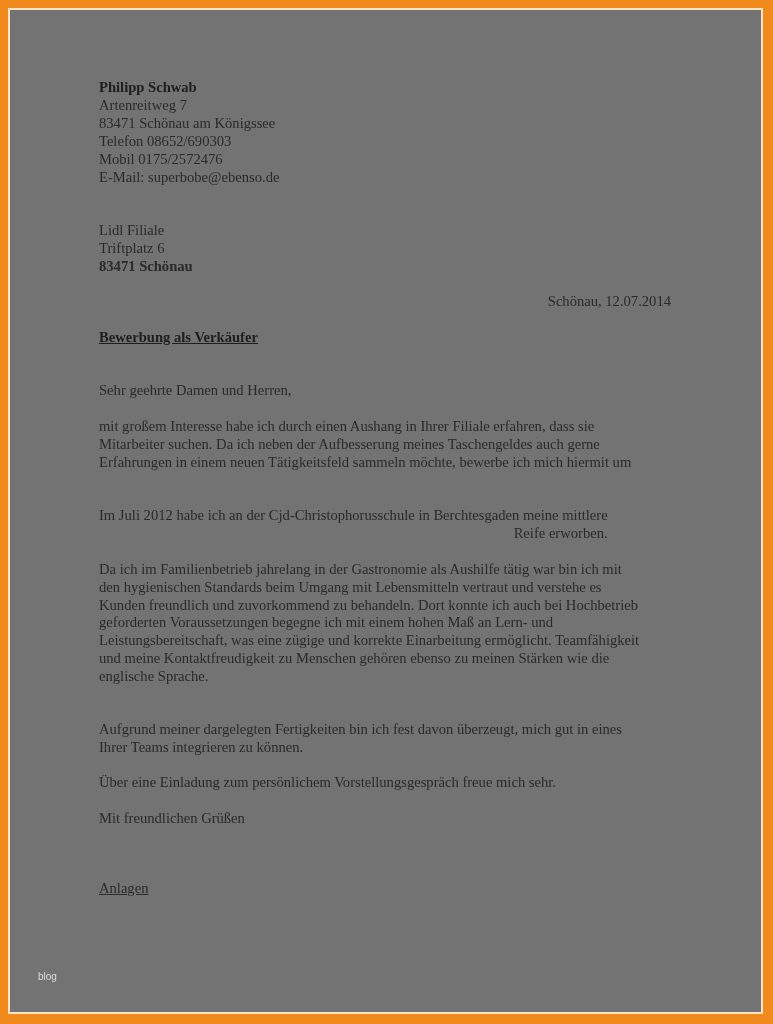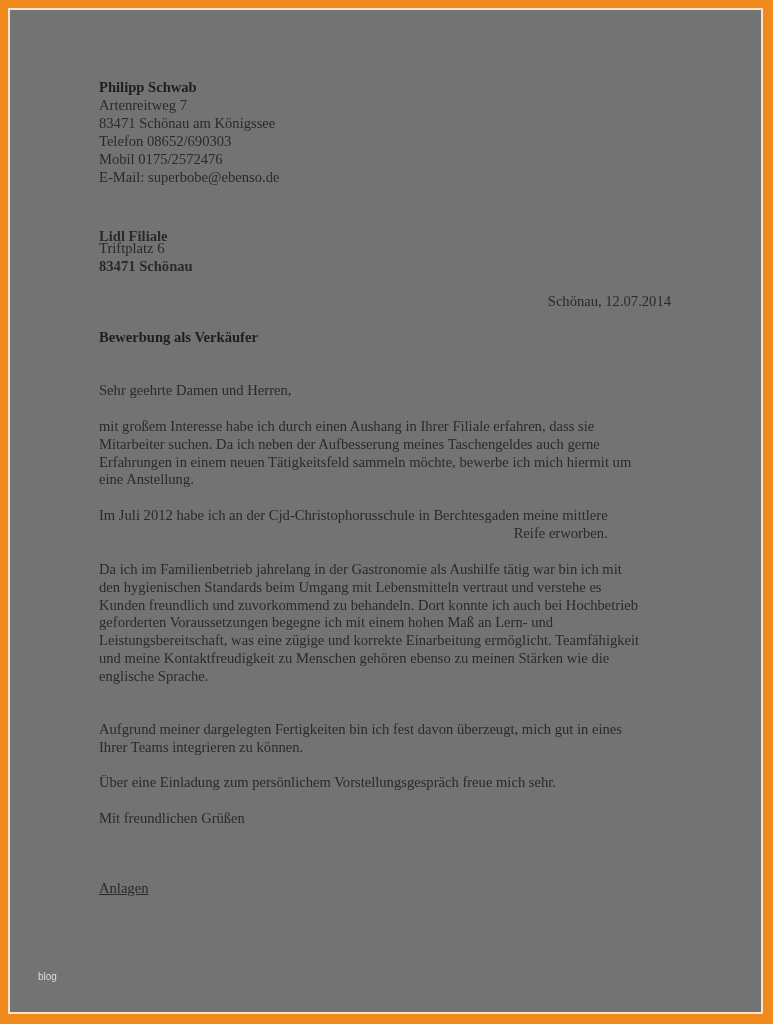--- a/index.html
+++ b/index.html
@@ -56,35 +56,34 @@
 
 <div class="page">
 
   <div class="txt bold" style="top:71px;">Philipp Schwab</div>
   <div class="txt" style="top:89px;">Artenreitweg 7</div>
   <div class="txt" style="top:107px;">83471 Schönau am Königssee</div>
   <div class="txt" style="top:125px;">Telefon 08652/690303</div>
   <div class="txt" style="top:143px;">Mobil 0175/2572476</div>
   <div class="txt" style="top:161px;">E-Mail: superbobe@ebenso.de</div>
 
-  <div class="txt" style="top:220px;font-weight:bold;">Lidl Filiale</div>
+  <div class="txt" style="top:214px;">Lidl Filiale</div>
   <div class="txt" style="top:232px;">Triftplatz 6</div>
   <div class="txt" style="top:250px;font-weight:bold;">83471 Schönau</div>
 
   <div class="right" style="top:285px;">Schönau, 12.07.2014</div>
 
-  <div class="txt bold" style="top:321px;">Bewerbung als Verkäufer</div>
+  <div class="txt bold" style="top:321px;text-decoration:underline;">Bewerbung als Verkäufer</div>
 
   <div class="txt" style="top:374px;">Sehr geehrte Damen und Herren,</div>
 
   <div class="txt para" style="top:410px;">
     <div>mit großem Interesse habe ich durch einen Aushang in Ihrer Filiale erfahren, dass sie</div>
     <div>Mitarbeiter suchen. Da ich neben der Aufbesserung meines Taschengeldes auch gerne</div>
     <div>Erfahrungen in einem neuen Tätigkeitsfeld sammeln möchte, bewerbe ich mich hiermit um</div>
-    <div>eine Anstellung.</div>
   </div>
 
   <div class="txt para" style="top:499px;text-align:right;">
     <div>Im Juli 2012 habe ich an der Cjd-Christophorusschule in Berchtesgaden meine mittlere</div>
     <div>Reife erworben.</div>
   </div>
 
   <div class="txt para" style="top:553px;">
     <div>Da ich im Familienbetrieb jahrelang in der Gastronomie als Aushilfe tätig war bin ich mit</div>
     <div>den hygienischen Standards beim Umgang mit Lebensmitteln vertraut und verstehe es</div>

